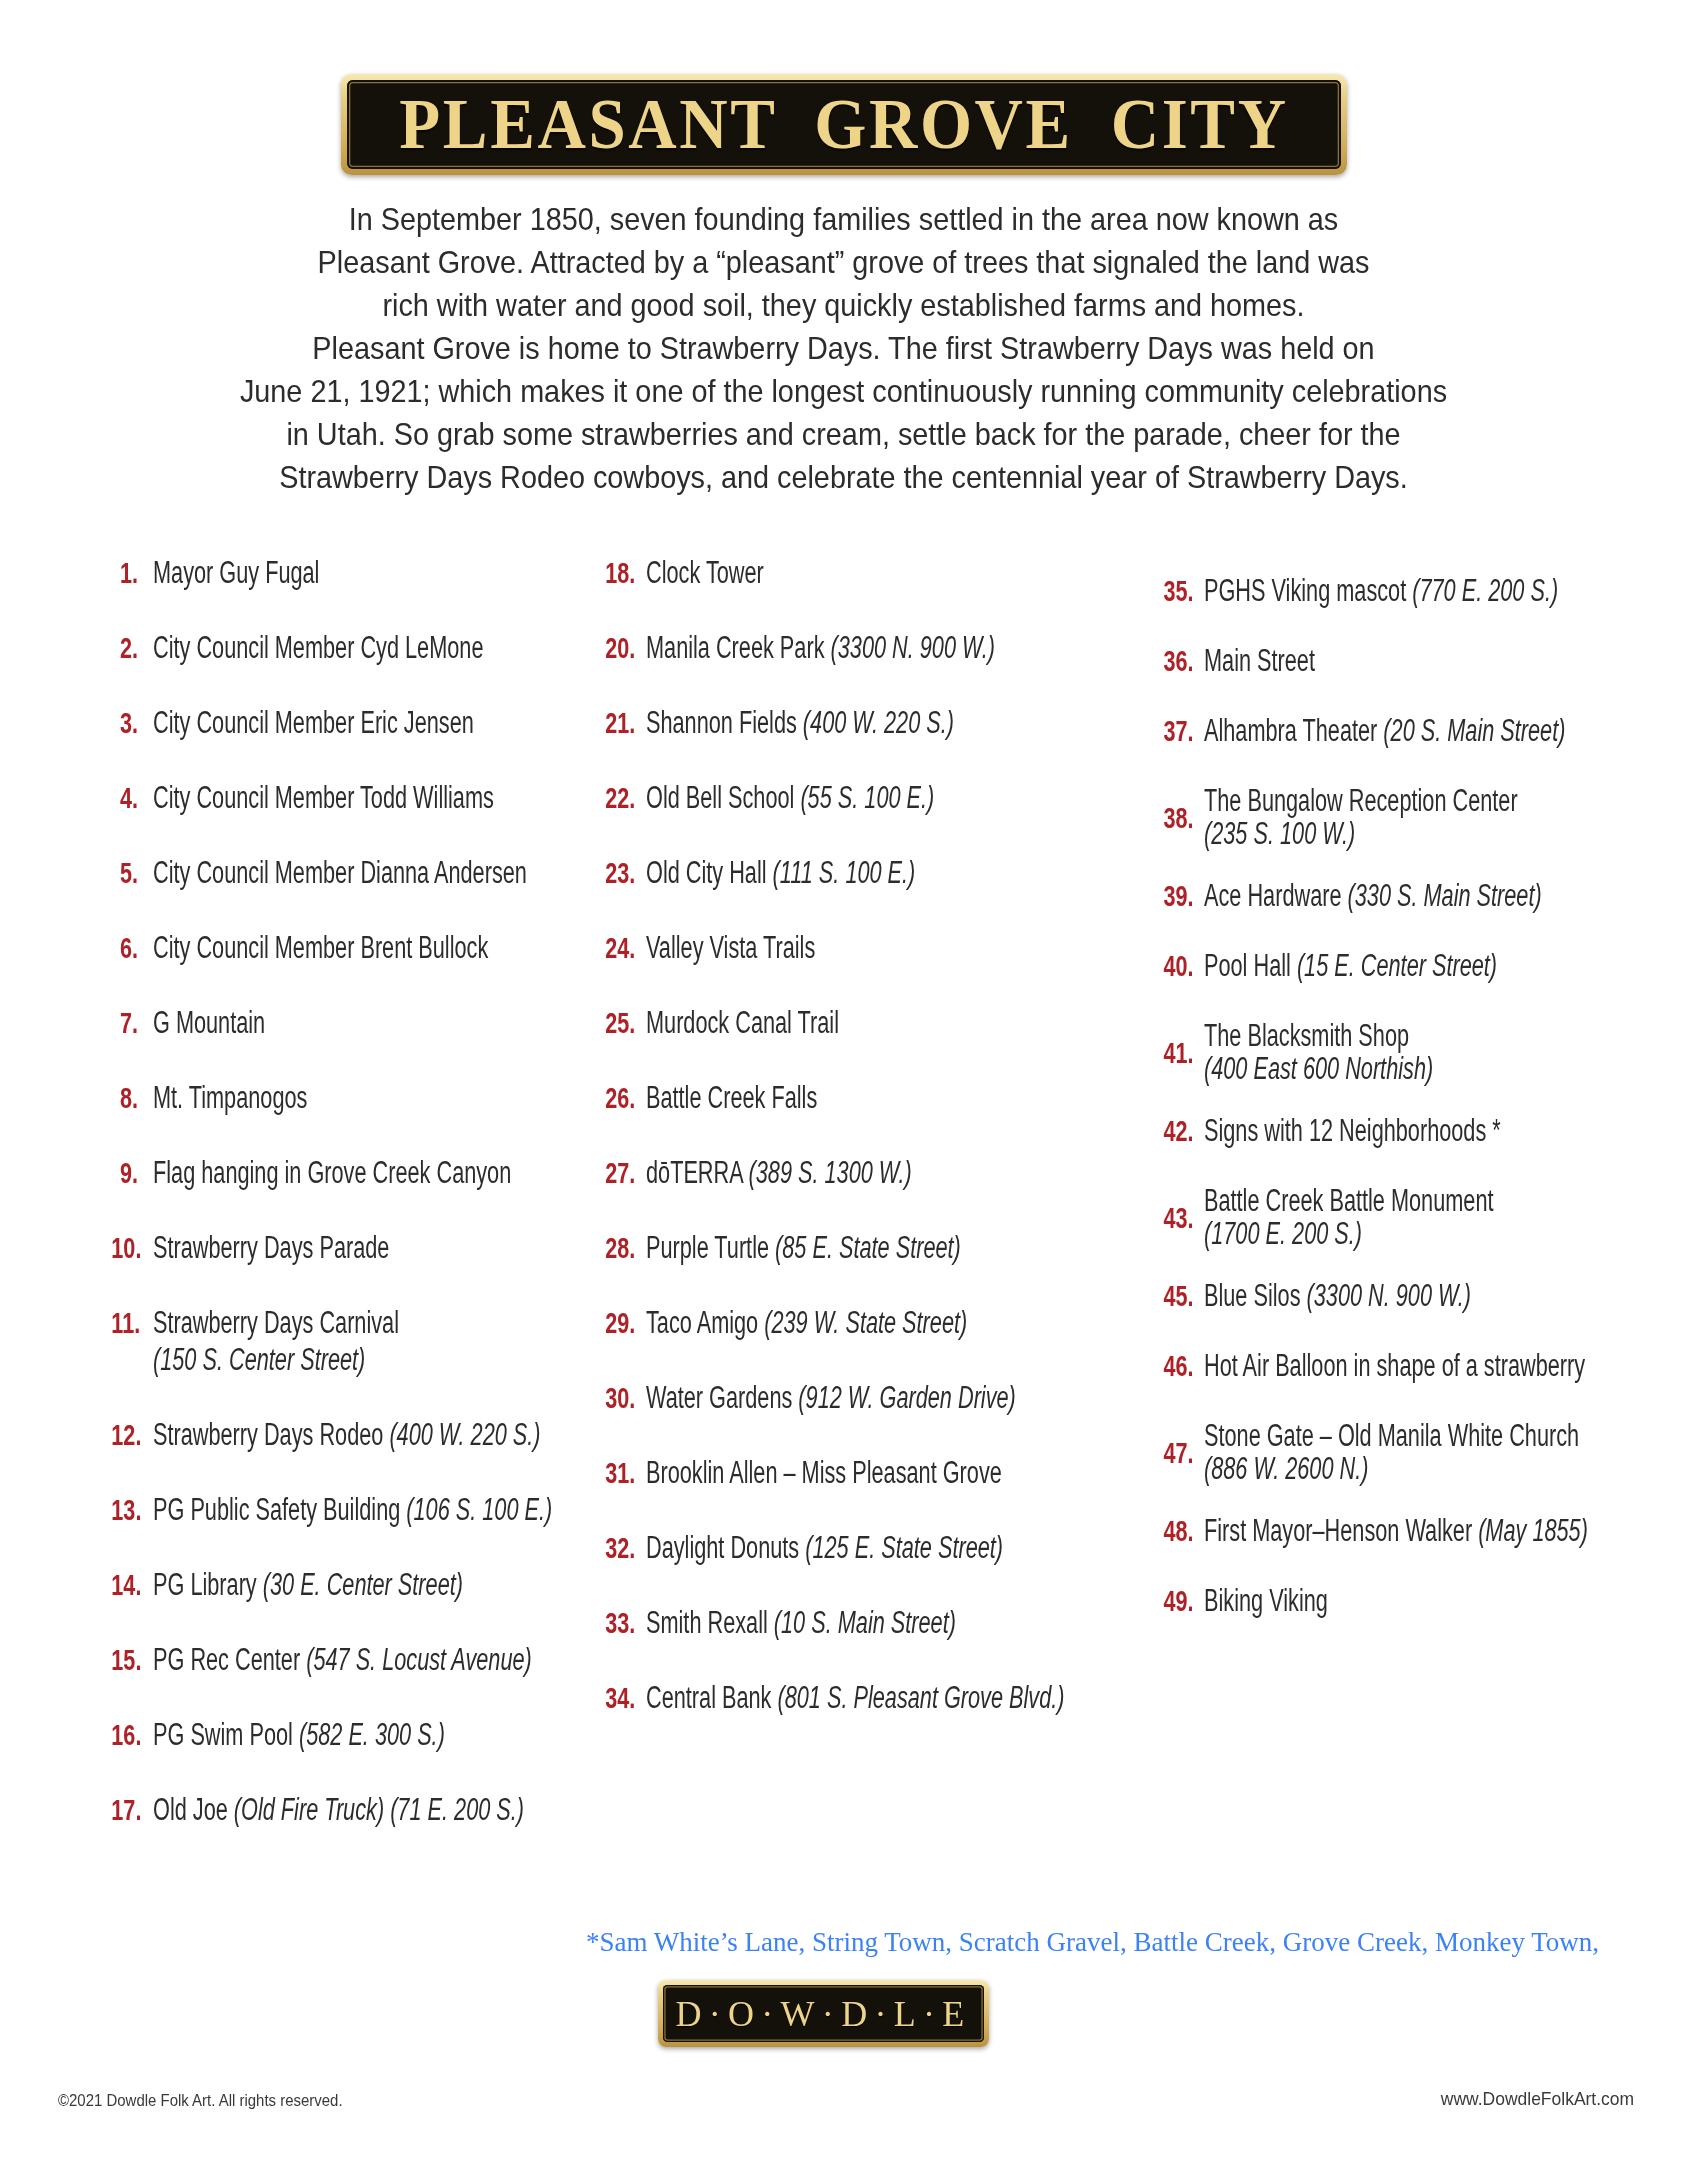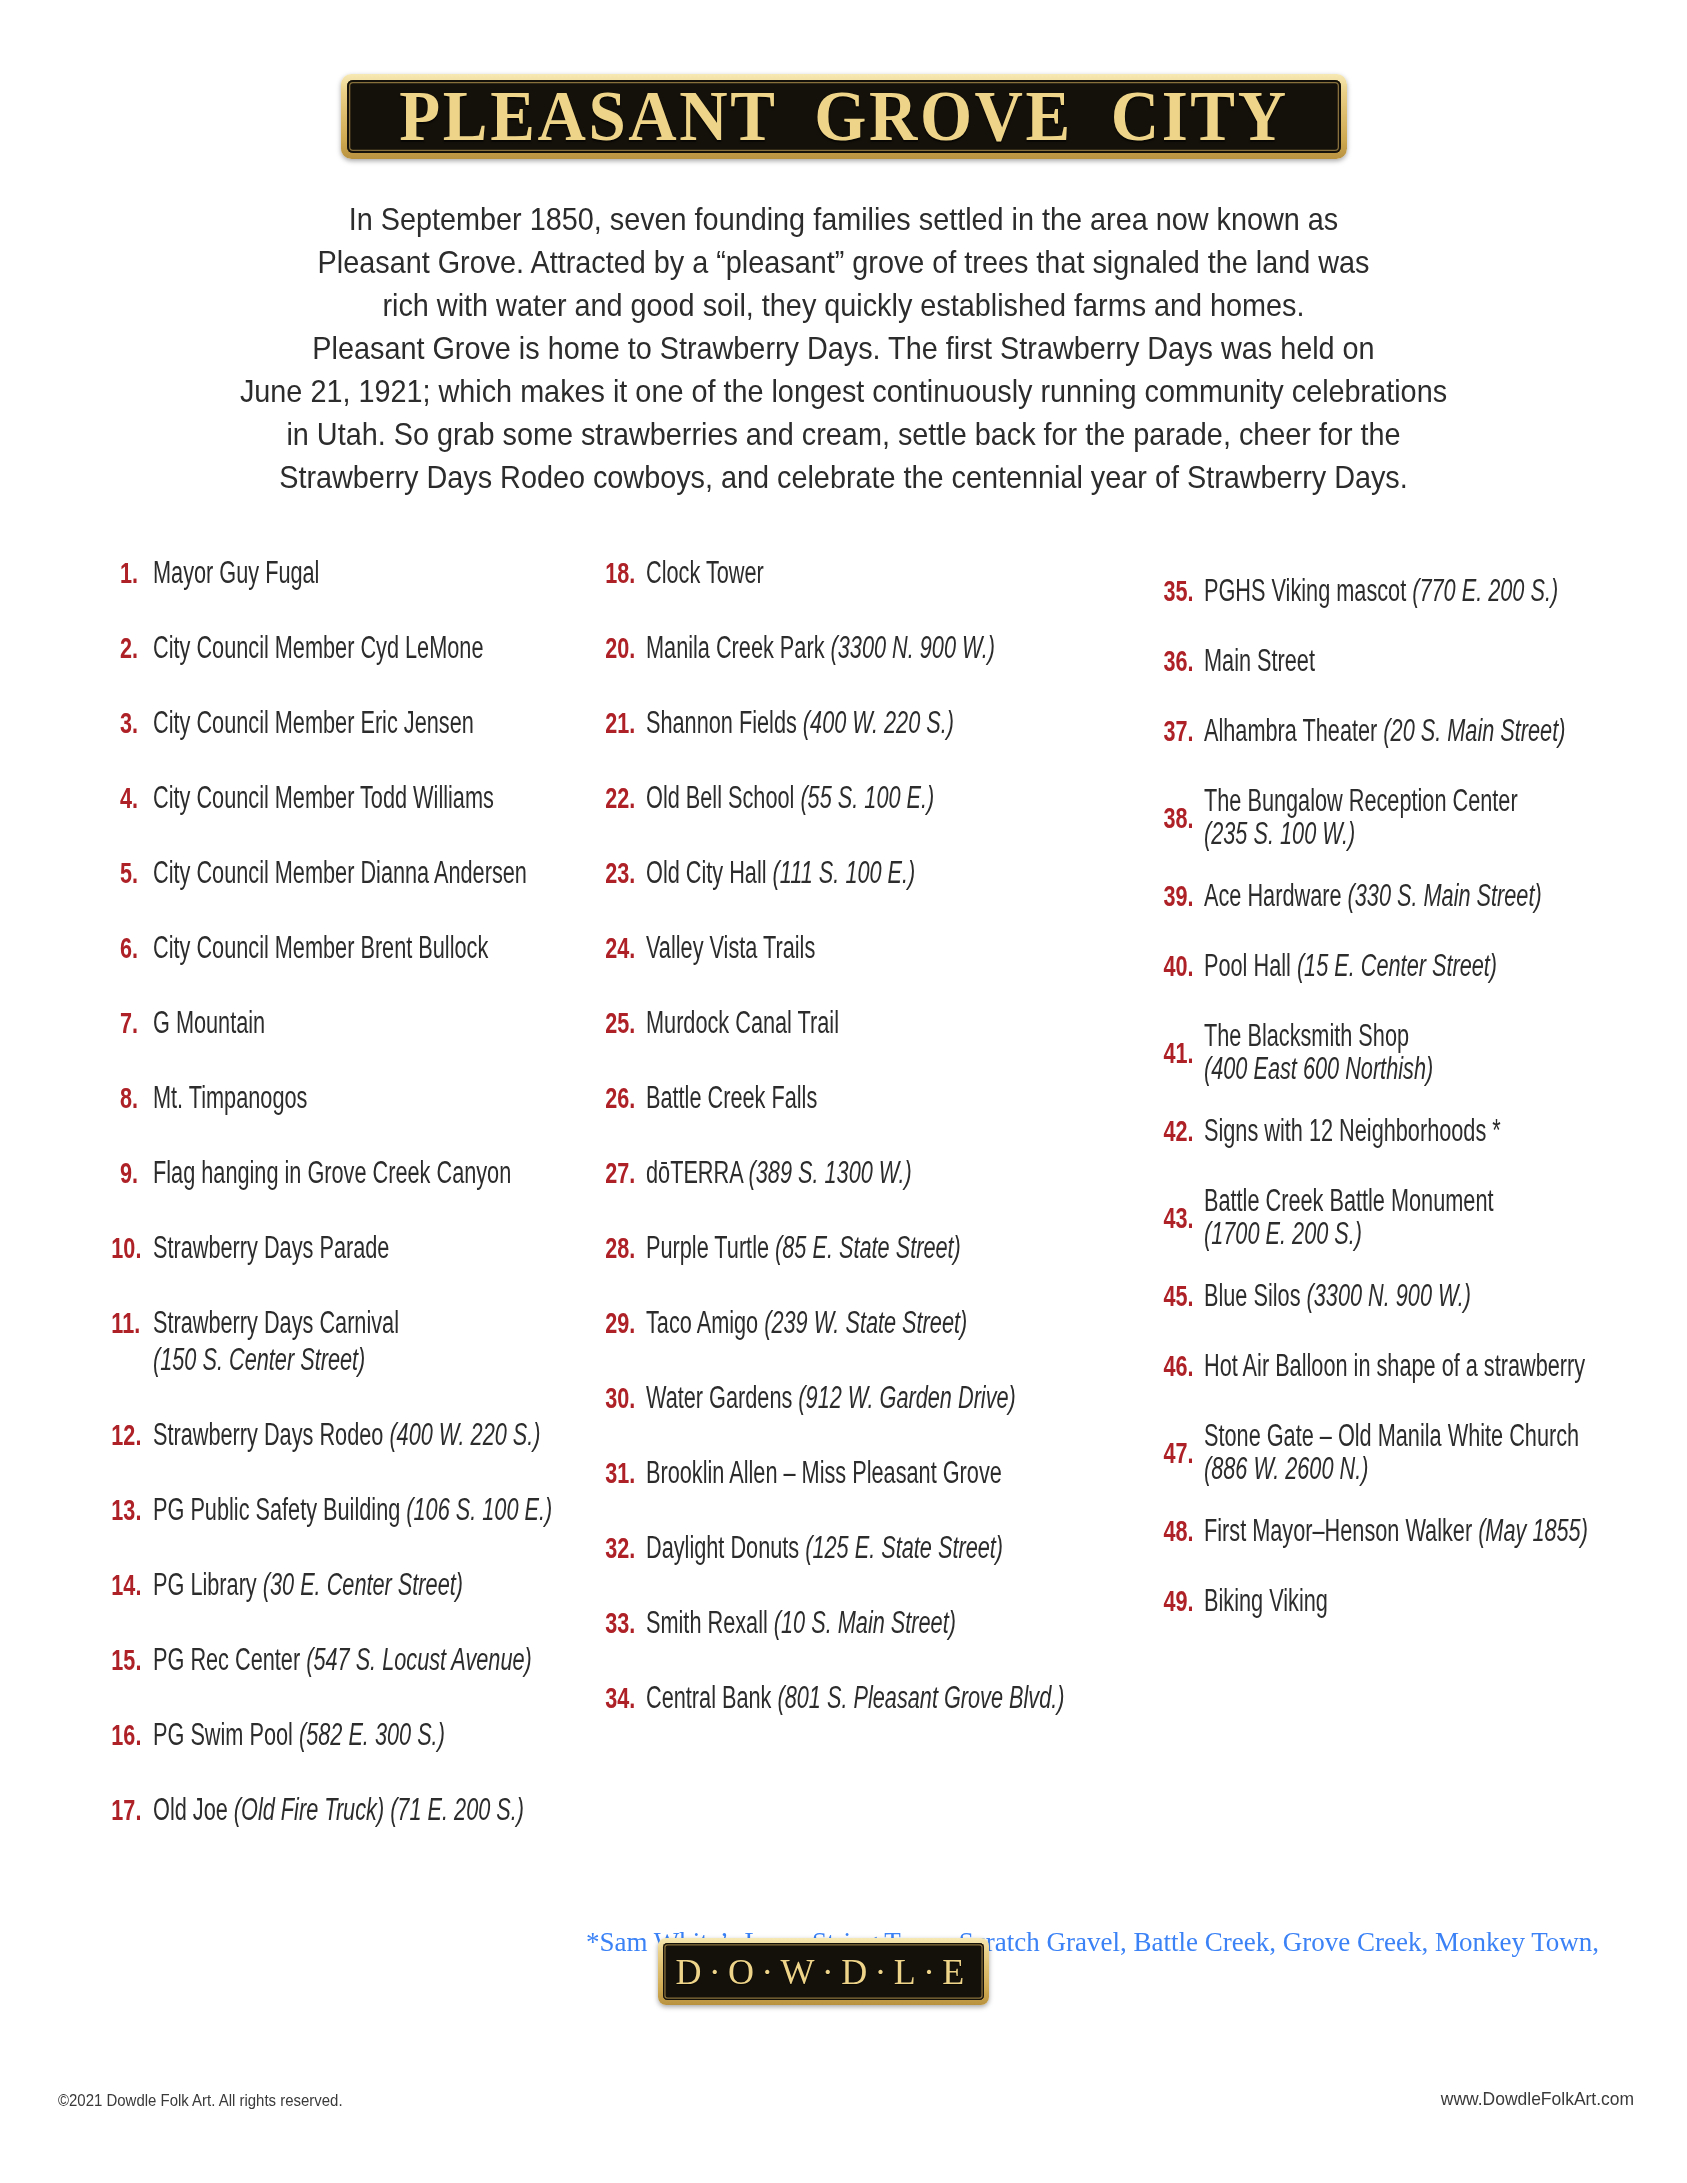--- a/index.html
+++ b/index.html
@@ -20,21 +20,21 @@
     flex:1; margin:6px; background:#14100a; border-radius:6px;
     display:flex; align-items:center; justify-content:center;
     box-shadow:inset 0 0 0 2px #14100a, inset 0 0 0 3.3px #87703c;
   }
   .tab {
     position:absolute; top:50%; transform:translateY(-50%);
     background:#14100a; border:4.6px solid #d9b964; border-radius:50%;
     z-index:-1; display:flex; align-items:center; justify-content:center;
     color:#cfa951;
   }
-  .banner { left:341px; top:74px; width:1006px; height:85px; }
+  .banner { left:341px; top:74px; width:1006px; height:101px; }
   .banner .tab { width:42px; height:69px; font-size:20px; }
   .banner .tab.left  { left:-17px; }
   .banner .tab.right { right:-17px; }
   .banner-title {
     font-family:"Liberation Serif", serif; font-weight:700;
     font-size:67px; letter-spacing:2.6px; word-spacing:18.5px;
     color:#eed489; white-space:nowrap;
     text-shadow:0 1.3px 1.3px rgba(0,0,0,0.6);
     transform:scaleY(1.06);
   }
@@ -73,21 +73,21 @@
 
   
   .footnote {
     position:absolute; left:586px; top:1923px;
     font-family:"Liberation Serif", serif;
     font-size:27px; line-height:38px; color:#3b82f6;
   }
   .fn2 { padding-left:12px; }
 
   
-  .logo { left:658px; top:1938px; width:331px; height:67px; border-radius:8px; }
+  .logo { left:658px; top:1980px; width:331px; height:67px; border-radius:8px; }
   .logo .plaque-face { margin:4.6px; border-radius:4.6px;
     box-shadow:inset 0 0 0 1.3px #14100a, inset 0 0 0 2.6px #87703c; }
   .logo .tab { width:30px; height:44px; border-width:3.3px; font-size:10.6px; }
   .logo .tab.left  { left:-11.2px; }
   .logo .tab.right { right:-11.2px; }
   .logo-text {
     font-family:"Liberation Serif", serif; font-size:36px; letter-spacing:7.3px;
     color:#eed489; white-space:nowrap; text-shadow:0 0.7px 0.7px rgba(0,0,0,0.6);
   }
 

